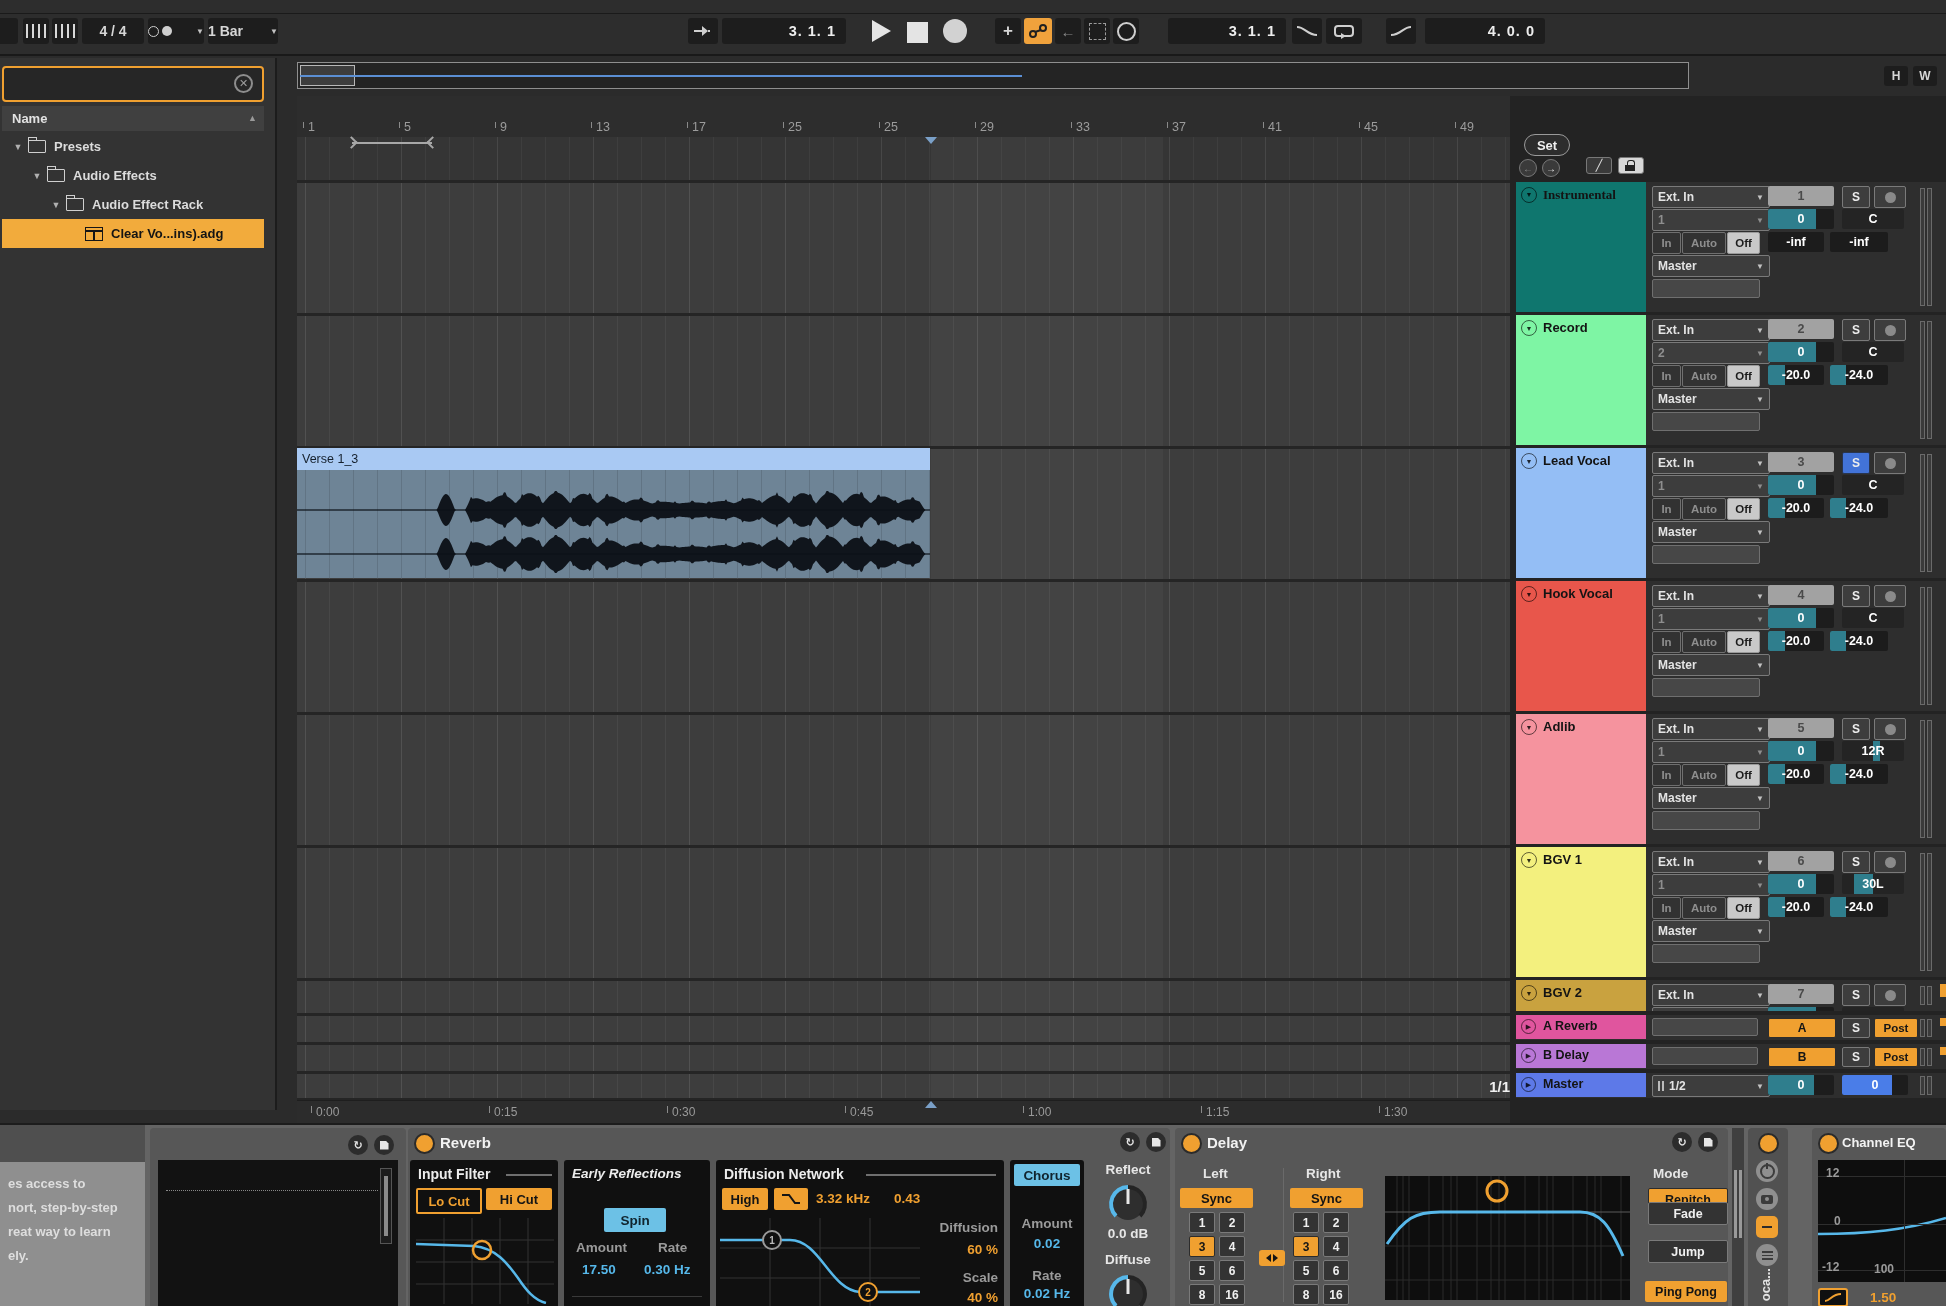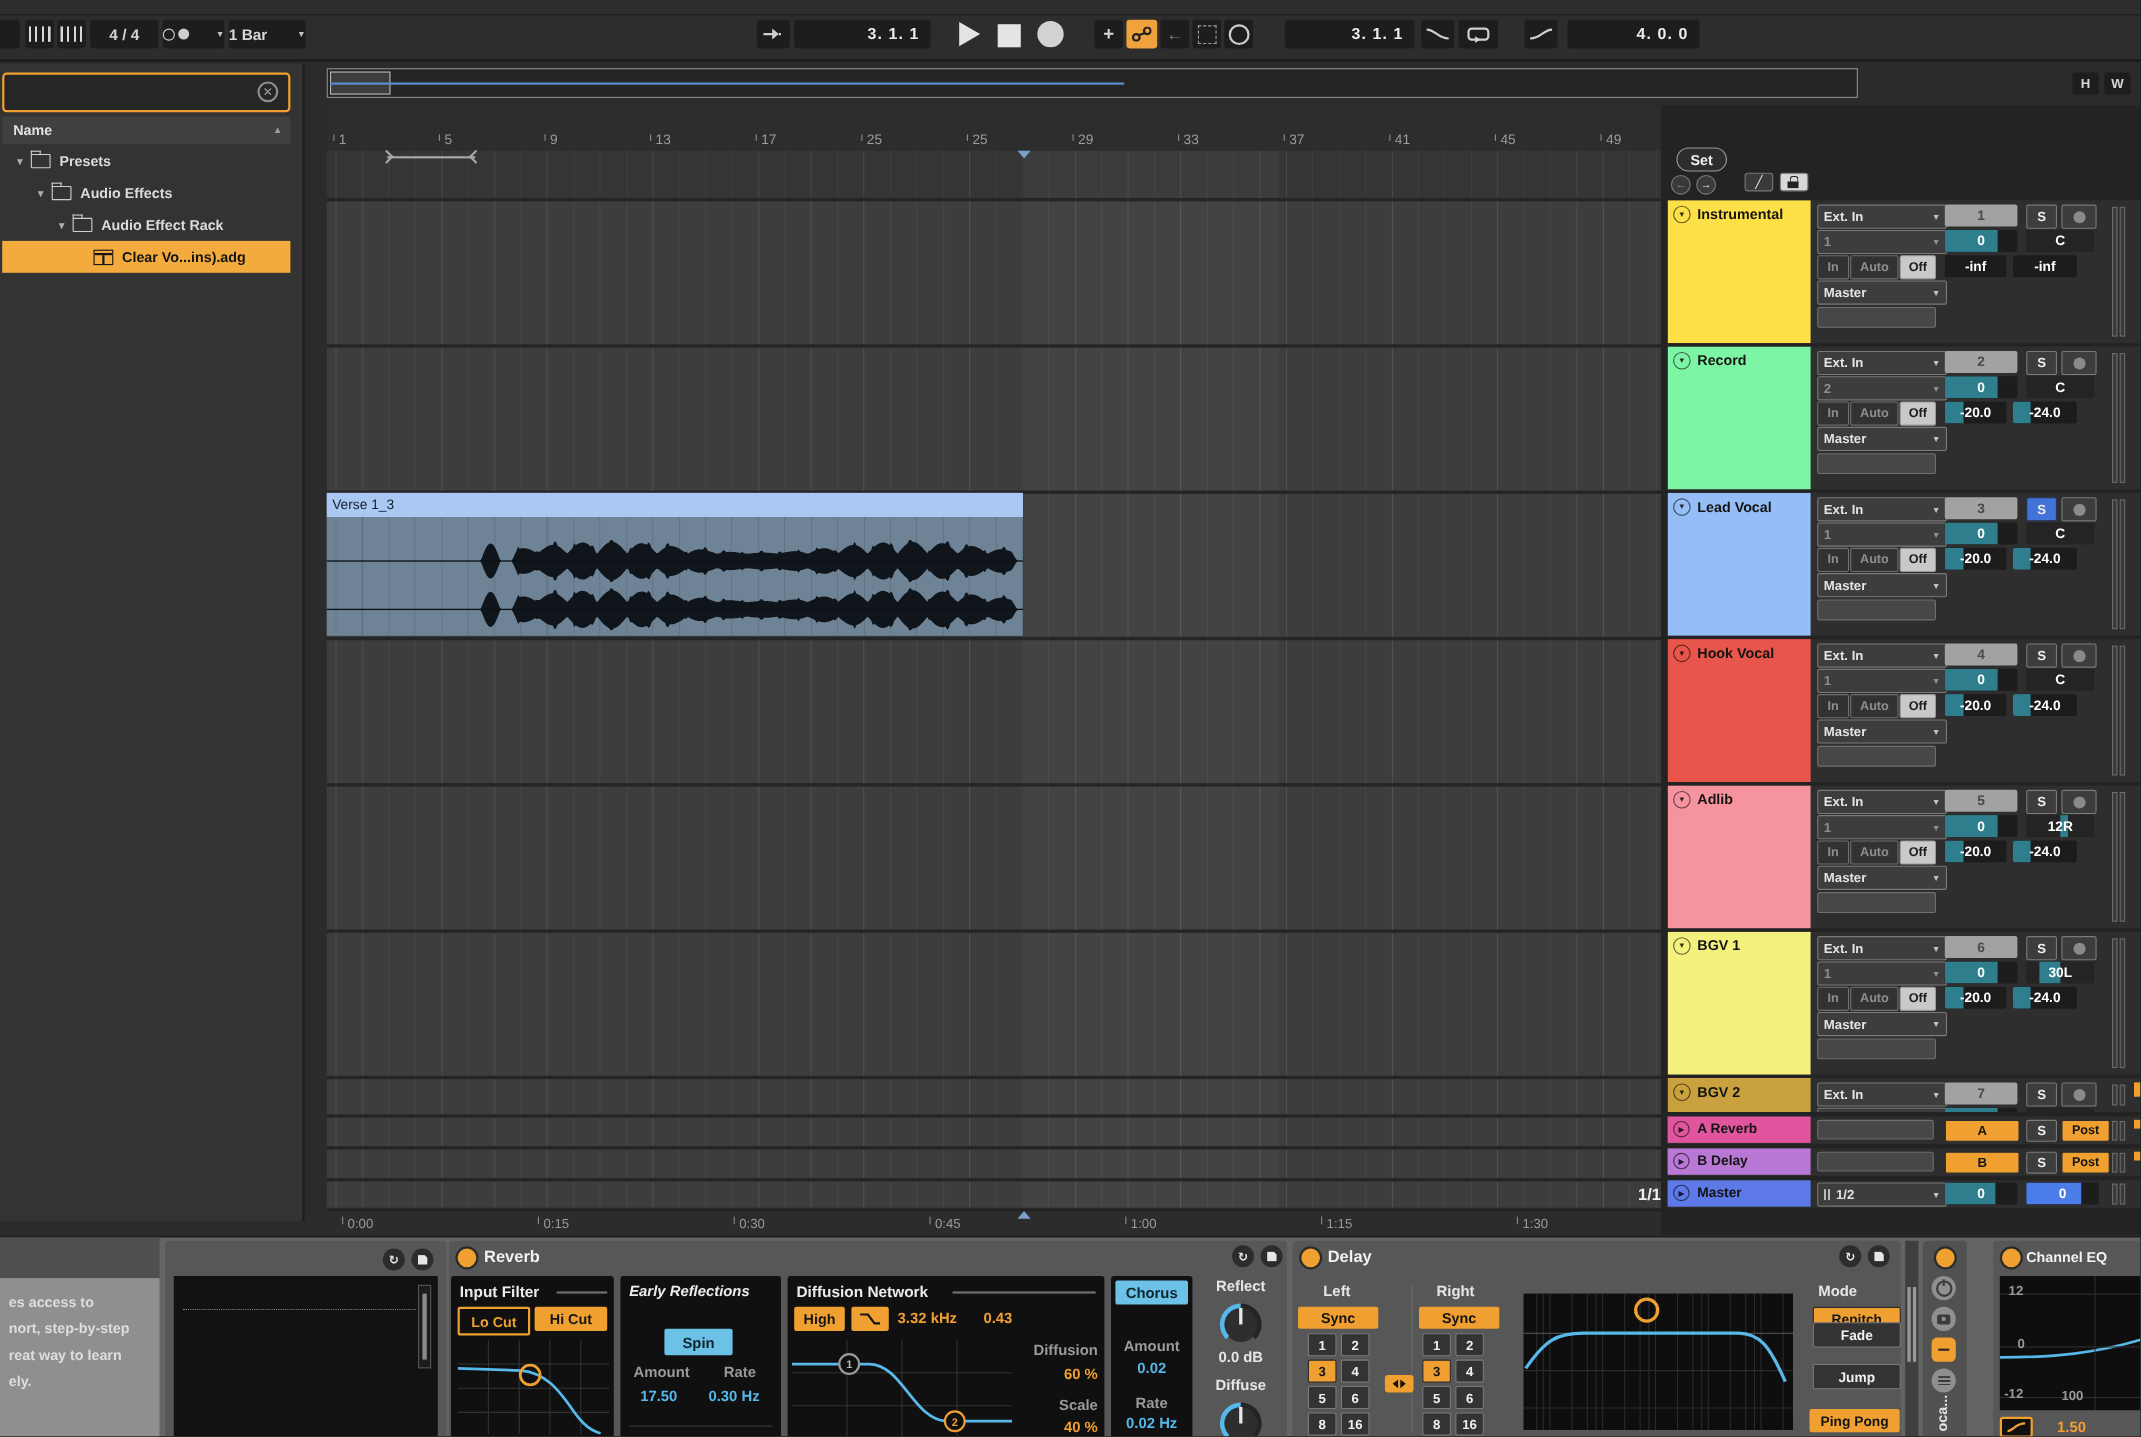--- a/index.html
+++ b/index.html
@@ -360,21 +360,21 @@
       <span>╱</span>
       </div>
     <div class="a sqico ctr" style="left:108px;background:#d8d8d8;">
       <span style="position:relative;width:14px;height:13px;display:block;">
         <i style="position:absolute;left:3px;top:1px;width:6px;height:5px;border:1.5px solid #222;border-bottom:none;border-radius:3px 3px 0 0;"></i>
         <i style="position:absolute;left:1px;top:6px;width:10px;height:6px;background:#222;"></i>
         </span>
       </div>
     <div id="trackrows">
         <div class="trow" style="top: 86px; height: 130px;">
-    <div class="tcolor" style="background: #fde047;">
+    <div class="tcolor" style="background: #0f766e; font-family: Liberation Serif, serif;">
       <span class="fold">▼</span>
       <span class="tname b-name">Instrumental</span>
     </div>
     <div class="mbox extin">
       <span>Ext. In</span>
       <span class="dd">▼</span>
           </div>
     <div class="mbox chbox">
       <span class="dim b-ch">1</span>
       <span class="dd dim">▼</span>

